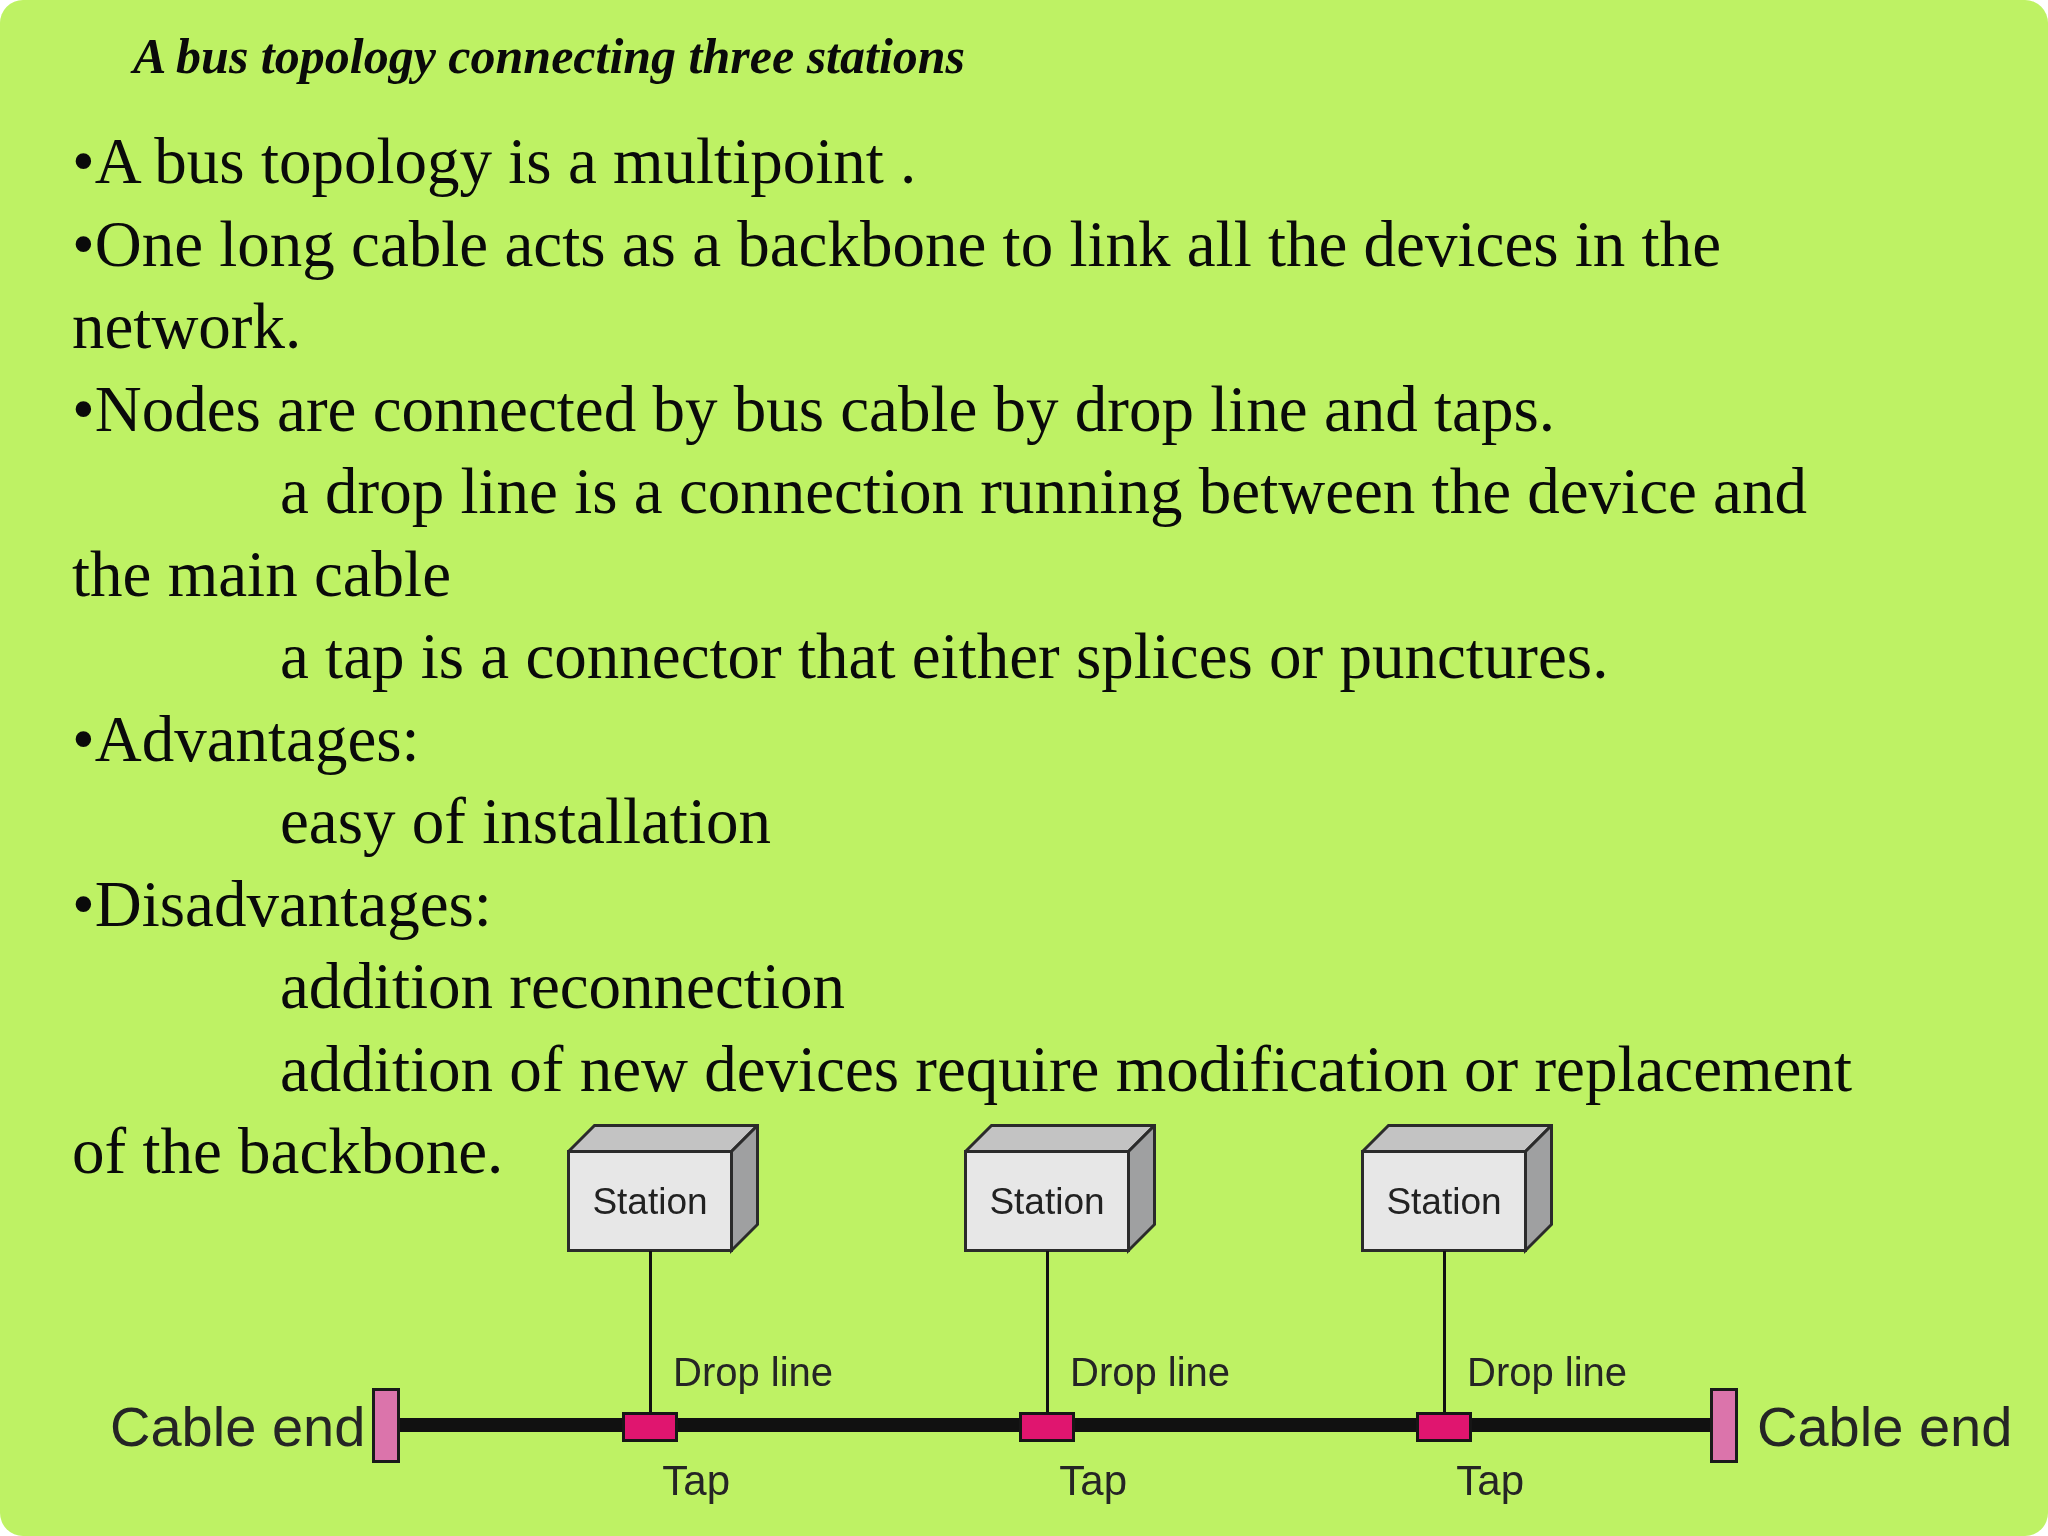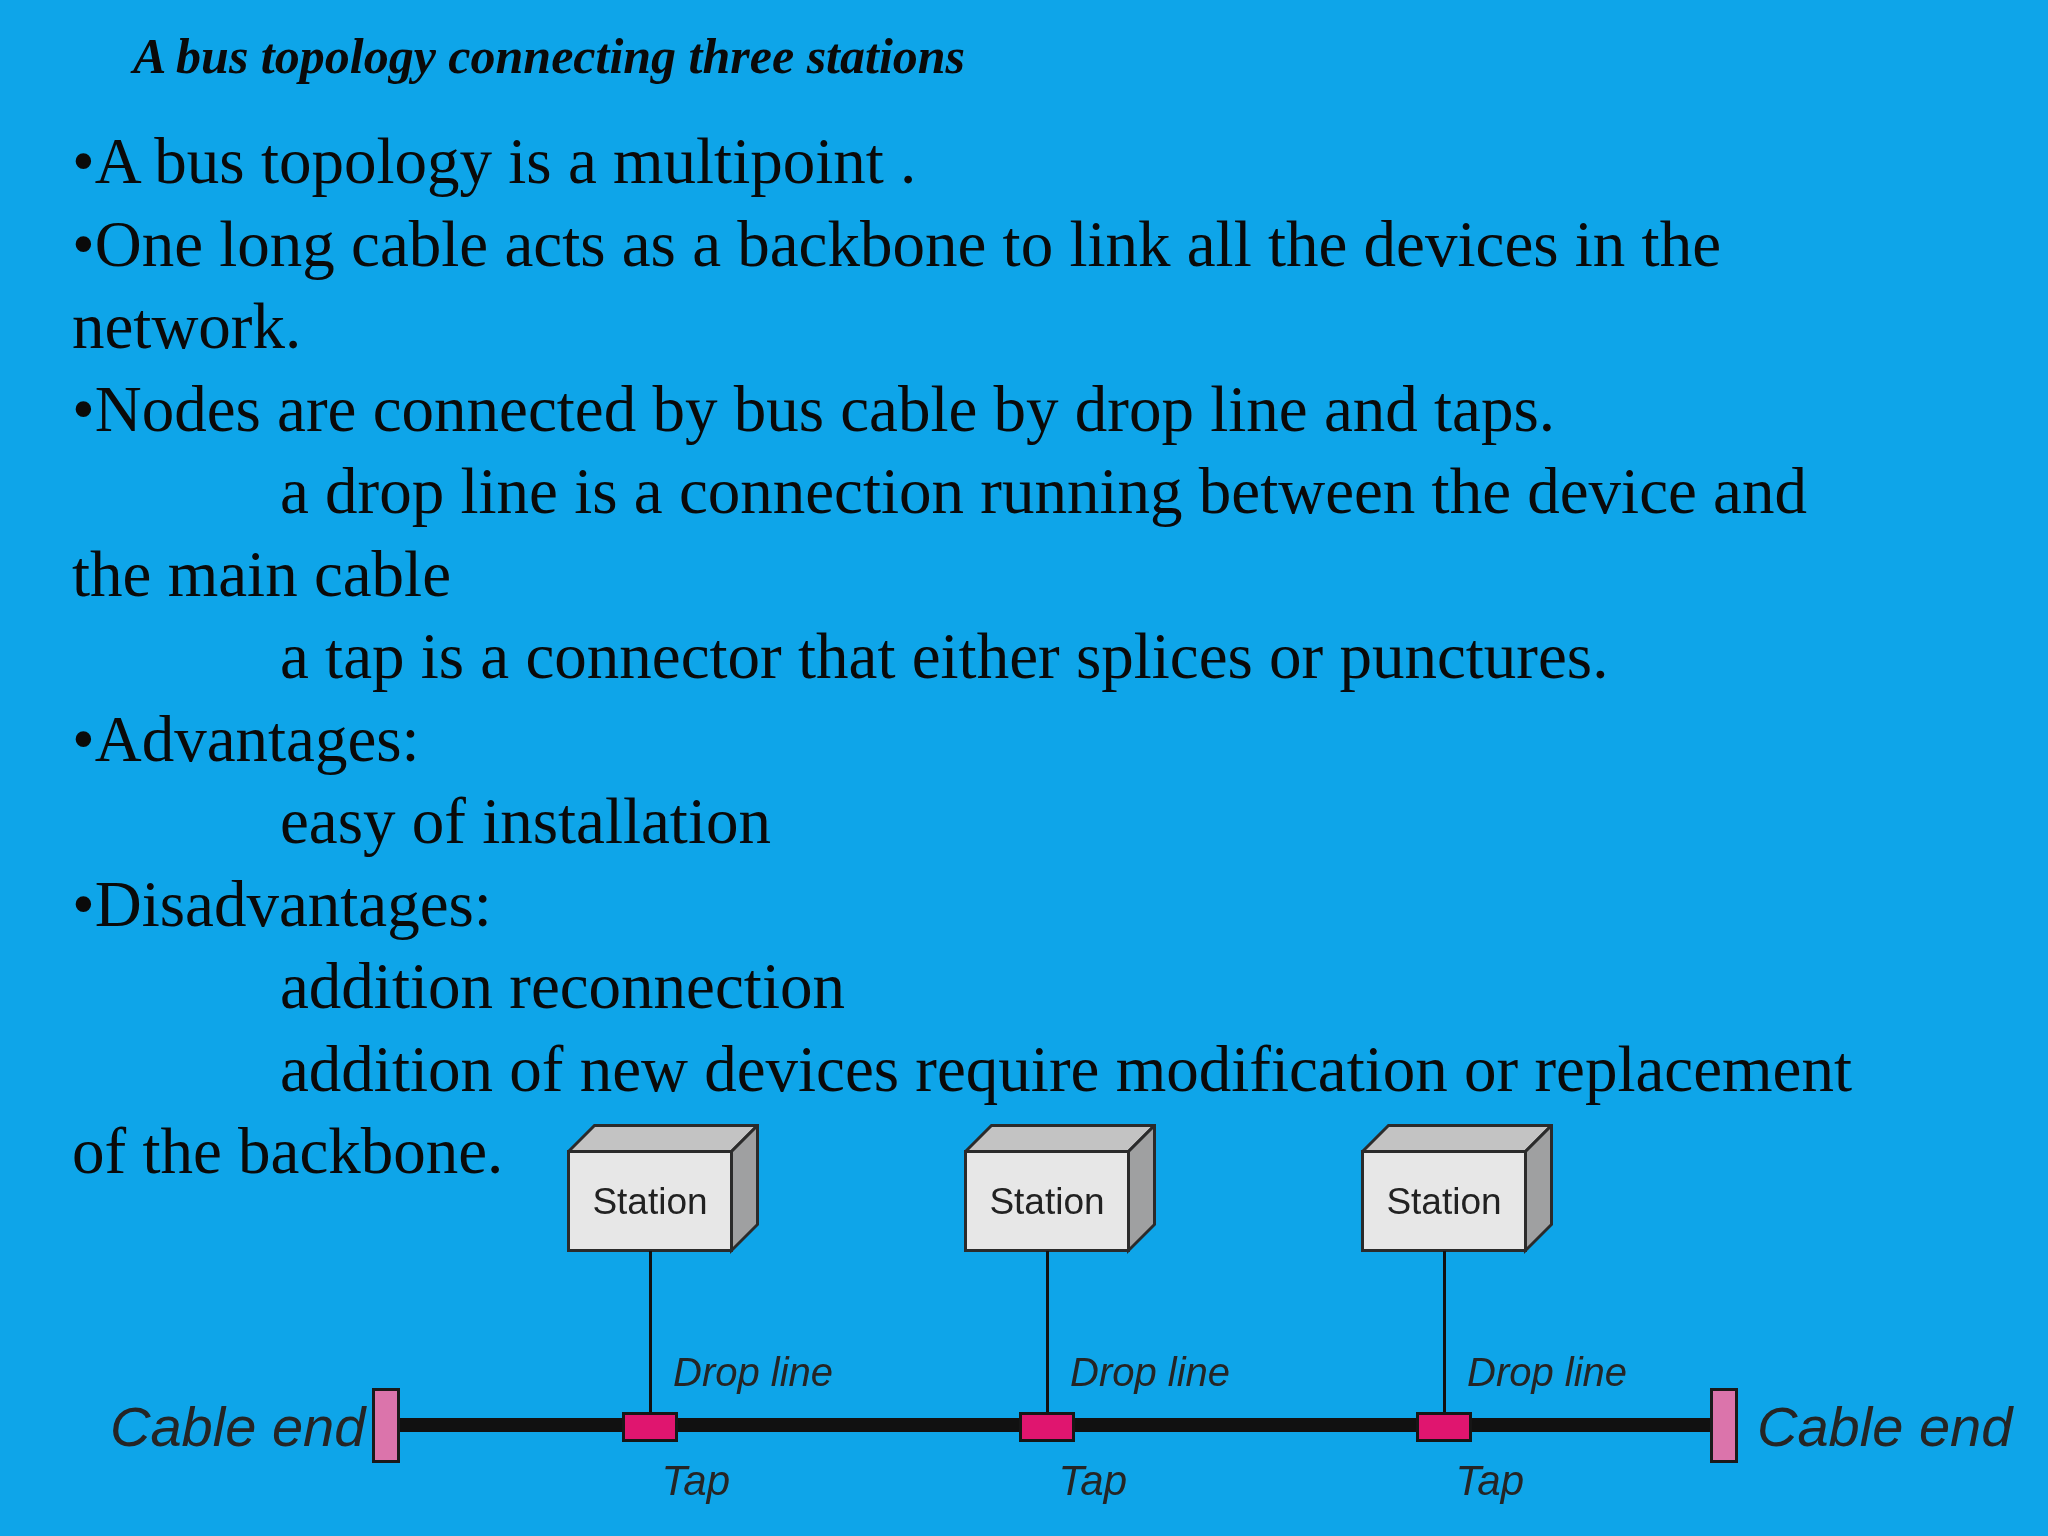--- a/index.html
+++ b/index.html
@@ -1,29 +1,29 @@
 <!DOCTYPE html>
 <html style="--tap: #e0156f; --cable-end: #db74ab; --st-front: #e7e7e7; --st-top: #c3c3c3; --st-side: #9fa0a1; --line: #111111; --label: #252525;"><head>
 <meta charset="utf-8">
 <style>
   html,body{margin:0;padding:0;background:#ffffff;}
   .slide{
-    position:relative;width:2048px;height:1536px;background:#0ea5e9;overflow:hidden;
-    font-family:"Liberation Serif","DejaVu Serif",serif;color:#0a0a0a;
+    position:relative;width:2048px;height:1536px;background:#bef264;overflow:hidden;
+    font-family:"Liberation Serif","DejaVu Serif",serif;color:#0a0a0a;border-radius:23px;
   }
   .title{
     position:absolute;left:133px;top:26px;
     font-size:50px;line-height:60px;font-weight:bold;font-style:italic;white-space:nowrap;
   }
   .body{position:absolute;left:72px;top:120px;width:1976px;}
   .body .line{font-size:65px;line-height:82.5px;white-space:nowrap;}
   .body .line.indent{padding-left:208px;}
 
   
-  .diagram-label{font-family:"Liberation Sans","DejaVu Sans",sans-serif;color:var(--label,#252525);font-style:italic;}
+  .diagram-label{font-family:"Liberation Sans","DejaVu Sans",sans-serif;color:var(--label,#252525);}
   .bus{position:absolute;left:400px;top:1418px;width:1310px;height:14px;background:var(--line,#111);}
   .terminator{
     position:absolute;top:1388px;width:28px;height:75px;box-sizing:border-box;
     background:var(--cable-end,#db74ab);border:3px solid #1a1a1a;
   }
   .term-left{left:372px;}
   .term-right{left:1710px;}
   .cable-label{position:absolute;top:1402px;font-size:56px;line-height:50px;white-space:nowrap;}
   .cable-label-left{left:110px;width:240px;text-align:right;}
   .cable-label-right{left:1757px;}

